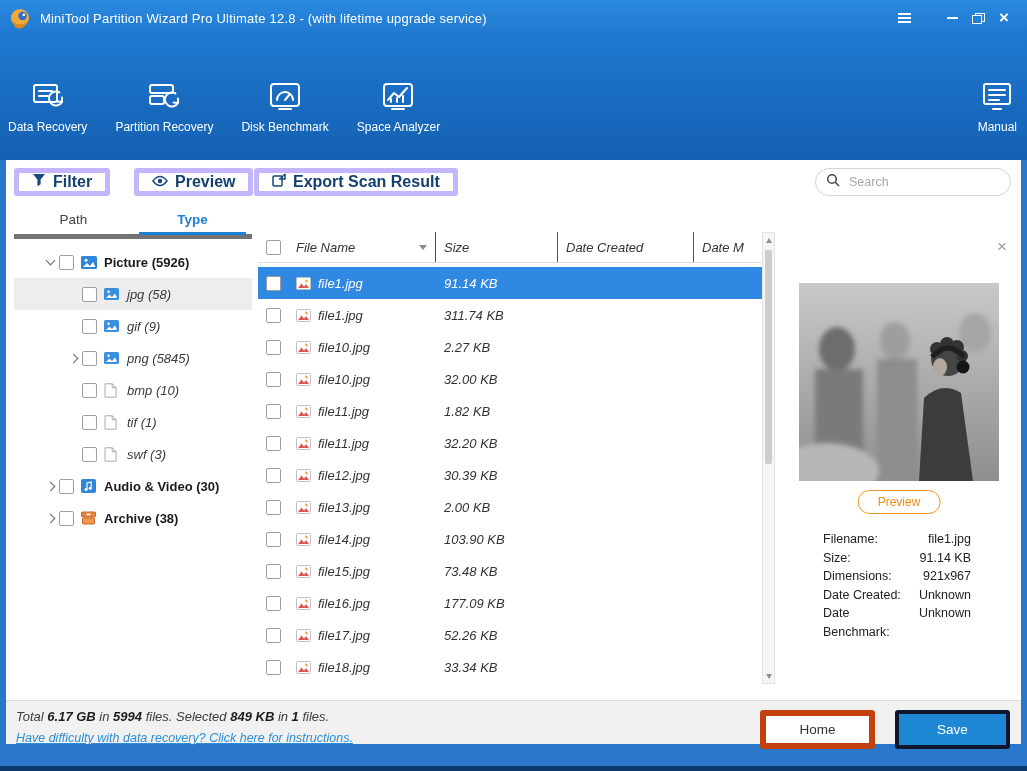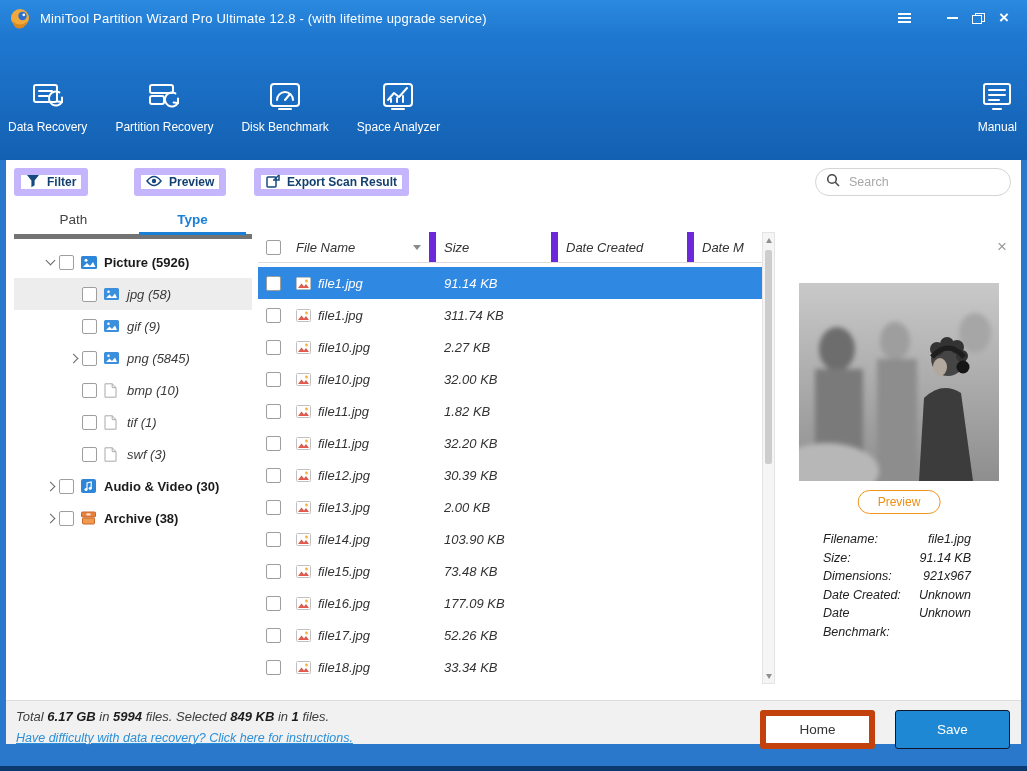--- a/index.html
+++ b/index.html
@@ -30,21 +30,21 @@
   .tabsrow{position:absolute;left:8px;top:133px;height:27px;display:flex;gap:4px}
   .tab{display:flex;align-items:center;justify-content:center;font-size:13px;border-radius:3px 3px 0 0;cursor:pointer;padding:0 18px}
   .tab-inactive{background:rgba(255,255,255,.17);color:#d9e7da;width:158px}
   .tab-active{background:#fff;color:#1568ba;font-weight:bold;width:96px;gap:9px}
   .tabclose{color:#8d8d8d;font-weight:normal;font-size:14px;cursor:pointer}
 
   
   .content{position:absolute;left:6px;right:6px;top:160px;height:540px;background:#fff}
 
   .actionbar{position:absolute;top:0;left:0;right:0;height:44px}
-  .btn{position:absolute;top:8px;display:inline-flex;align-items:center;gap:7px;height:28px;border:7px solid #c4b5fd;border-radius:3px;background:#fff;color:#14406f;font-weight:bold;font-size:12px;padding:0 5px;box-sizing:border-box;cursor:pointer}
+  .btn{position:absolute;top:8px;display:inline-flex;align-items:center;gap:7px;height:28px;border:5px solid #c4b5fd;border-radius:3px;background:#fff;color:#14406f;font-weight:bold;font-size:16px;padding:0 13px;box-sizing:border-box;cursor:pointer}
   .btn-filter{left:8px}
   .btn-preview{left:128px}
   .btn-export{left:248px}
   .searchbox{position:absolute;right:10px;top:8px;width:196px;height:28px;border:1px solid #d4d4d4;border-radius:15px;display:flex;align-items:center;padding:0 10px;box-sizing:border-box;gap:7px;background:#fff}
   .searchbox input{border:0;outline:0;flex:1;font-size:12.5px;color:#555;font-family:"Liberation Sans",sans-serif;background:transparent}
   .searchbox input::placeholder{color:#a8a8a8}
 
   
   .left-panel{position:absolute;left:8px;top:44px;width:238px;bottom:4px}
   .pt-header{display:flex;height:30px;border-bottom:5px solid #737373}
@@ -61,52 +61,52 @@
   .cb{width:13px;height:13px;border:1px solid #9e9e9e;border-radius:2px;background:#fff;flex:0 0 13px;margin-right:7px;display:inline-block}
   .ticon{width:17px;display:inline-flex;margin-right:6px;flex:0 0 17px}
   .tlabel.b{font-weight:bold;color:#1b1b1b}
   .tlabel.i{font-style:italic;color:#3a3a3a}
 
   
   .ftable{position:absolute;left:252px;top:72px;width:517px;height:452px}
   .fhead{display:grid;grid-template-columns:30px 148px 122px 136px 1fr;height:30px;border-bottom:1px solid #ddd;margin-right:13px}
   .hcell{display:flex;align-items:center;font-size:13px;font-style:italic;color:#333;padding-left:8px;box-sizing:border-box}
   .hc0{justify-content:center;padding-left:0}
-  .hc1,.hc2,.hc3{border-right:7px solid #6d28d9}
+  .hc1,.hc2,.hc3{border-right:1px solid #6d28d9}
   .sort{margin-left:auto;margin-right:8px;width:0;height:0;border-left:4px solid transparent;border-right:4px solid transparent;border-top:5px solid #8a8a8a}
   .frows{margin-top:4px;margin-right:13px}
   .frow{display:grid;grid-template-columns:30px 148px 122px 136px 1fr;height:32px;font-size:13px;font-style:italic;color:#333;cursor:pointer}
   .frow.sel{background:#2f88e2;color:#fff}
   .fcell{display:flex;align-items:center;padding-left:8px;box-sizing:border-box}
   .fcell.c0{justify-content:center;padding-left:0}
   .ficon{display:inline-flex;margin-right:7px}
 
   .vscroll{position:absolute;right:0;top:0;bottom:0;width:13px;background:#f5f5f5;border:1px solid #e4e4e4;box-sizing:border-box}
   .sarrow{position:absolute;left:0;right:0;height:14px;display:flex;align-items:center;justify-content:center;cursor:pointer}
   .sarrow.up{top:0}.sarrow.dn{bottom:0}
   .tri-up{width:0;height:0;border-left:3.5px solid transparent;border-right:3.5px solid transparent;border-bottom:5px solid #909090}
   .tri-dn{width:0;height:0;border-left:3.5px solid transparent;border-right:3.5px solid transparent;border-top:5px solid #909090}
   .sthumb{position:absolute;left:2px;right:2px;top:17px;height:214px;background:#cdcdcd;border-radius:2px;cursor:grab}
 
   
   .preview-panel{position:absolute;left:779px;top:0;width:228px;height:532px}
   .pclose{position:absolute;top:78px;right:6px;color:#9a9a9a;font-size:17px;cursor:pointer;line-height:1}
   .pimg{position:absolute;top:123px;left:14px;width:200px;height:198px;overflow:hidden}
   .pbtn{position:absolute;top:330px;left:50%;transform:translateX(-50%);border:1px solid #f0941e;color:#ef8d12;background:#fff;border-radius:12px;font-size:12px;padding:4px 19px;cursor:pointer;font-family:"Liberation Sans",sans-serif}
-  .details{position:absolute;top:370px;left:38px;width:148px;font-size:12.5px;font-style:italic;color:#222}
+  .details{position:absolute;top:370px;left:38px;width:148px;font-size:12.5px;color:#222}
   .drow{display:flex;justify-content:space-between;line-height:18.5px}
 
   
   .footer{position:absolute;left:6px;right:6px;top:700px;height:44px;background:#f1f1f1;border-top:1px solid #dcdcdc;box-sizing:border-box}
   .summary{position:absolute;left:10px;top:8px;font-size:13px;font-style:italic;color:#3d3d3d}
   .summary .bold{font-weight:bold;color:#1d1d1d}
   .helplink{position:absolute;left:10px;top:30px;font-size:12.5px;font-style:italic;color:#2a8fd8;text-decoration:underline;cursor:pointer}
   .fbtn{position:absolute;top:9px;width:115px;height:39px;border-radius:3px;font-size:13.5px;display:flex;align-items:center;justify-content:center;cursor:pointer;box-sizing:border-box;font-family:"Liberation Sans",sans-serif}
   .fbtn-home{right:146px;background:#fff;border:6px solid #c2410c;color:#333}
-  .fbtn-save{right:11px;background:#1e88d4;border:1px solid #0f172a;color:#fff}
+  .fbtn-save{right:11px;background:#1e88d4;border:4px solid #0f172a;color:#fff}
   .bottomdark{position:absolute;left:0;right:0;bottom:0;height:5px;background:#0d3a6e}
 </style>
 </head>
 <body>
 
 <div class="window">
 
   <div class="titlebar">
     <span class="logo">
       <svg width="23" height="21" viewBox="0 0 23 21">

